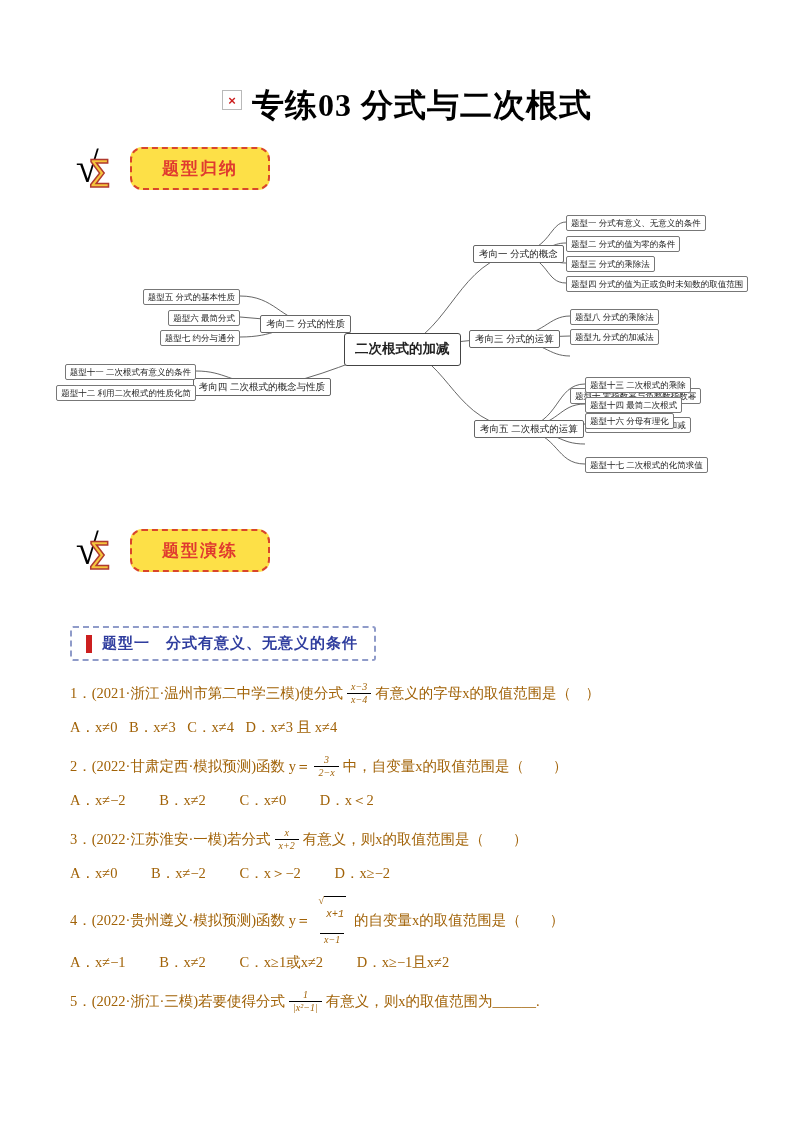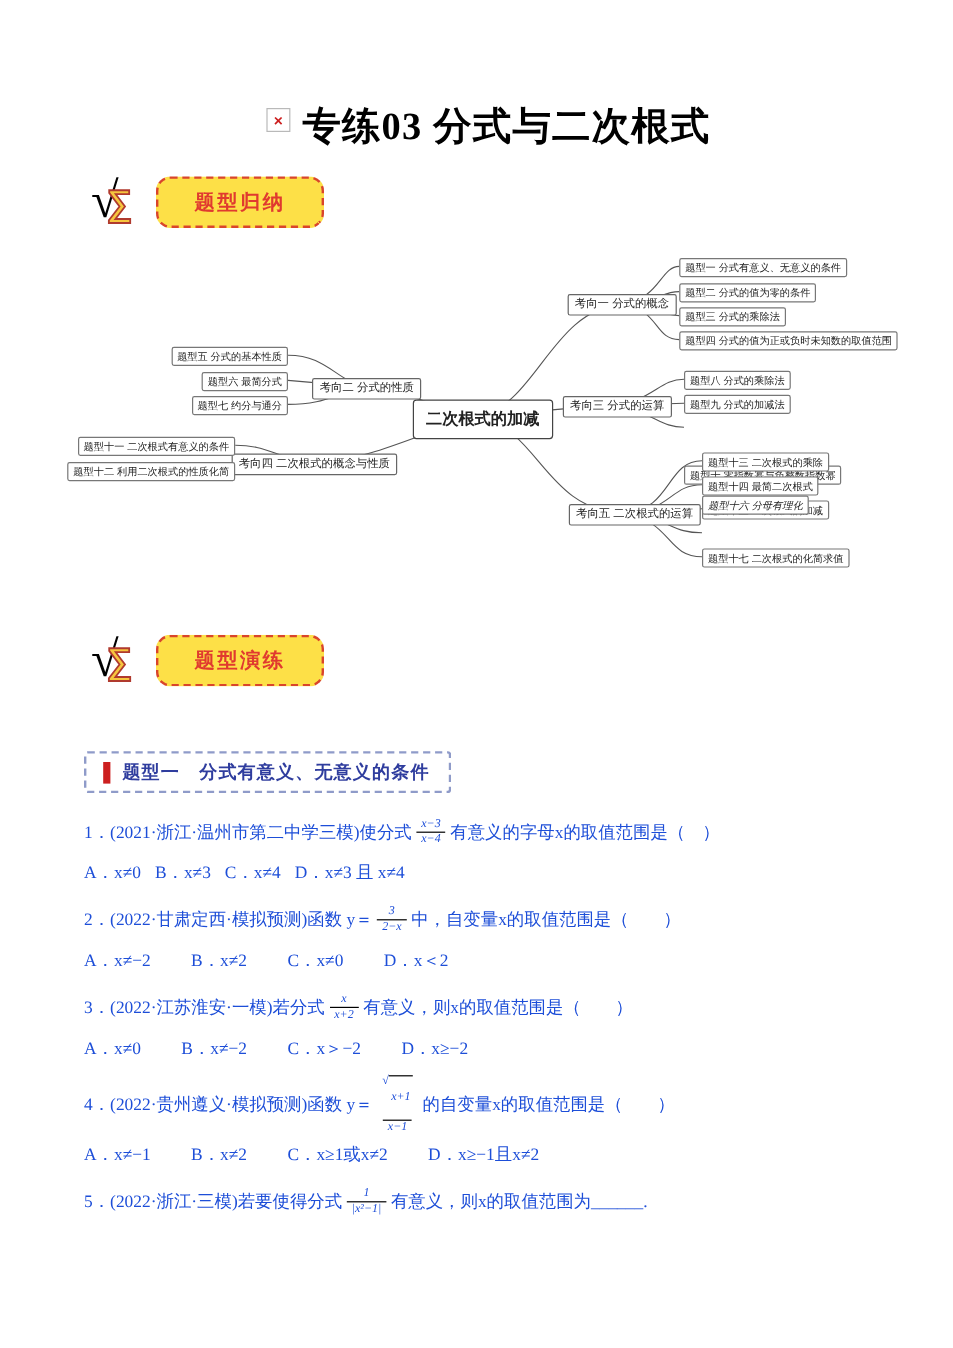--- a/index.html
+++ b/index.html
@@ -36,34 +36,34 @@
   .mm-leaf{font-size:8.5px;padding:1.5px 4px;border-color:#777;}
 
   
   .section-heading{position:absolute;top:626px;left:70px;border:2px dashed #8f9bc9;border-radius:3px;
                    padding:6px 16px 6px 14px;display:flex;align-items:center;background:#fff;}
   .heading-bar{width:6px;height:18px;background:#cc1f1f;margin-right:10px;}
   .heading-text{color:#2f3d9e;font-size:15px;font-weight:bold;letter-spacing:1px;}
 
   
   .problems{position:absolute;top:676px;left:70px;width:660px;font-family:"Liberation Serif",serif;
-            font-size:14.5px;color:#1d4ed8;}
+            font-size:14.5px;color:#a16207;}
   .problem{margin-bottom:12px;}
   .stmt{margin-bottom:8px;display:flex;align-items:center;flex-wrap:wrap;min-height:34px;}
   .opts{margin-bottom:2px;}
   .opt{margin-right:30px;}
   .opts.tight .opt{margin-right:8px;}
   .frac{display:inline-flex;flex-direction:column;align-items:center;vertical-align:middle;
         font-style:italic;font-size:10px;line-height:1.15;margin:0 4px;
         font-family:"Liberation Serif",serif;}
   .frac .num{padding:0 4px;}
   .frac .den{border-top:1px solid #000;padding:0 4px;font-style:italic;}
   .sqrt{display:inline-flex;align-items:flex-start;}
   .rsign{font-style:normal;line-height:1;}
-  .radicand{border-top:1px solid #000;padding:12px 2px;}
+  .radicand{border-top:1px solid #000;padding:12px 2px;font-family:Liberation Mono, monospace;}
 </style>
 </head>
 <body>
 
 <div class="page">
 
   <div class="title-row">
     <span class="broken-img">×</span>
     <h1 class="page-title" style="margin:0">专练03 分式与二次根式</h1>
   </div>
@@ -126,21 +126,21 @@
     <div class="mm-node mm-leaf" style="left:570px;top:309px;">题型八  分式的乘除法</div>
     <div class="mm-node mm-leaf" style="left:570px;top:329px;">题型九  分式的加减法</div>
     <div class="mm-node mm-leaf" style="left:570px;top:348px;margin-top:40px;">题型十  零指数幂与负整数指数幂</div>
 
     <div class="mm-node mm-leaf" style="right:598px;top:364px;">题型十一  二次根式有意义的条件</div>
     <div class="mm-node mm-leaf" style="right:598px;top:385px;">题型十二  利用二次根式的性质化简</div>
 
     <div class="mm-node mm-leaf" style="left:585px;top:377px;">题型十三  二次根式的乘除</div>
     <div class="mm-node mm-leaf" style="left:585px;top:397px;">题型十四  最简二次根式</div>
     <div class="mm-node mm-leaf" style="left:585px;top:417px;">题型十五  二次根式的加减</div>
-    <div class="mm-node mm-leaf" style="left:585px;top:413px;font-style:italic;">题型十六  分母有理化</div>
+    <div class="mm-node mm-leaf" style="left:585px;top:413px;">题型十六  分母有理化</div>
     <div class="mm-node mm-leaf" style="left:585px;top:457px;">题型十七  二次根式的化简求值</div>
   </div>
 
   <div class="badge-row second">
     <div class="logo">
       <span class="logo-root">√</span>
       <span class="logo-sigma">∑</span>
     </div>
     <div class="badge-box">
       <span class="badge-text">题型演练</span>

